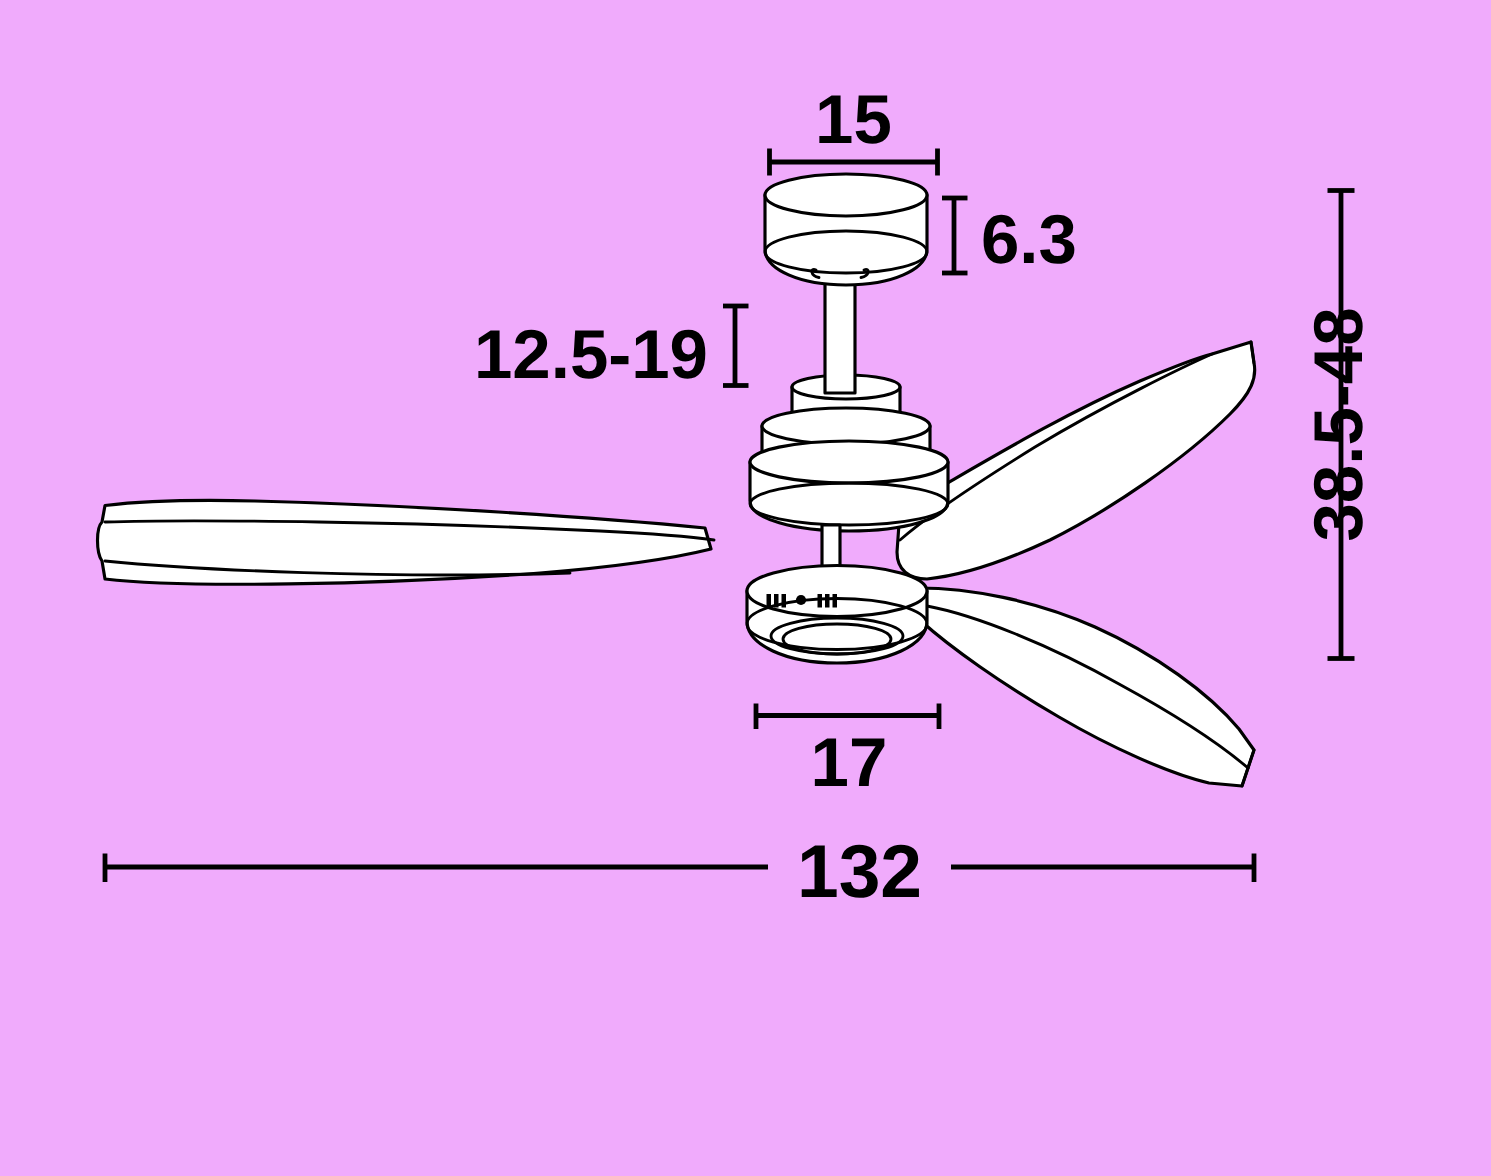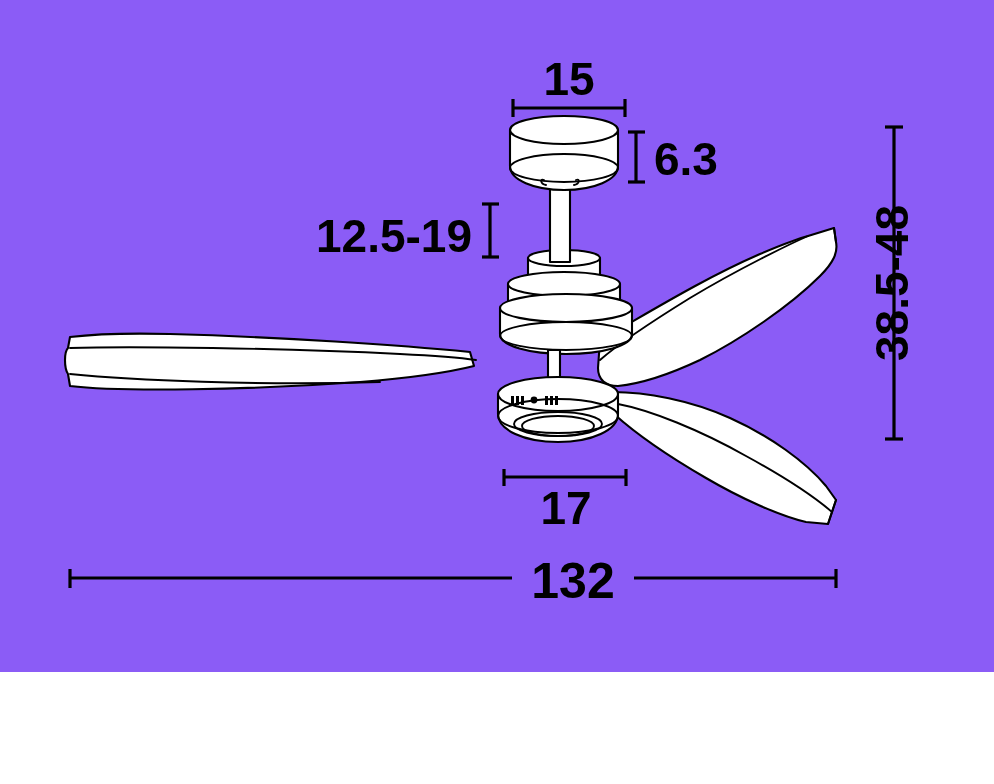--- a/index.html
+++ b/index.html
@@ -10,22 +10,22 @@
   }
   body {
     font-family: "Liberation Sans", sans-serif;
     width: 994px;
     height: 784px;
     overflow: hidden;
   }
   #drawing-root {
     position: relative;
     width: 994px;
-    height: 672px;
-    background: #8b5cf6;
+    height: 784px;
+    background: #f0abfc;
   }
   #drawing-svg {
     position: absolute;
     top: 0;
     left: 0;
     width: 994px;
     height: 784px;
     display: block;
   }
   .dim-text {

